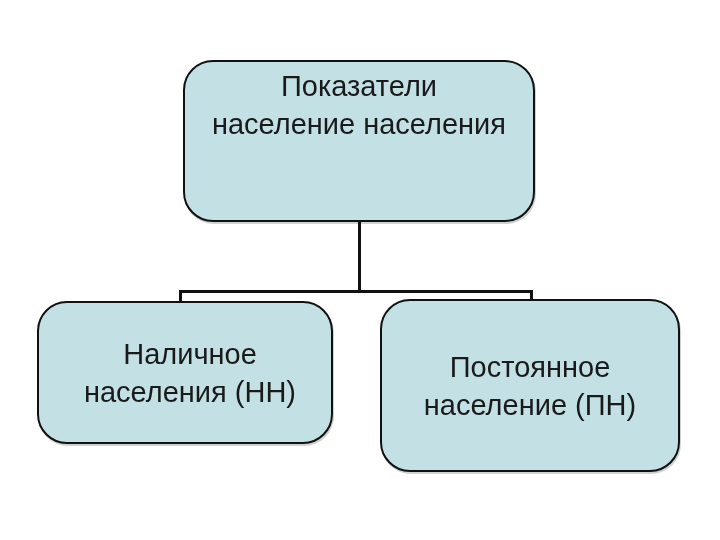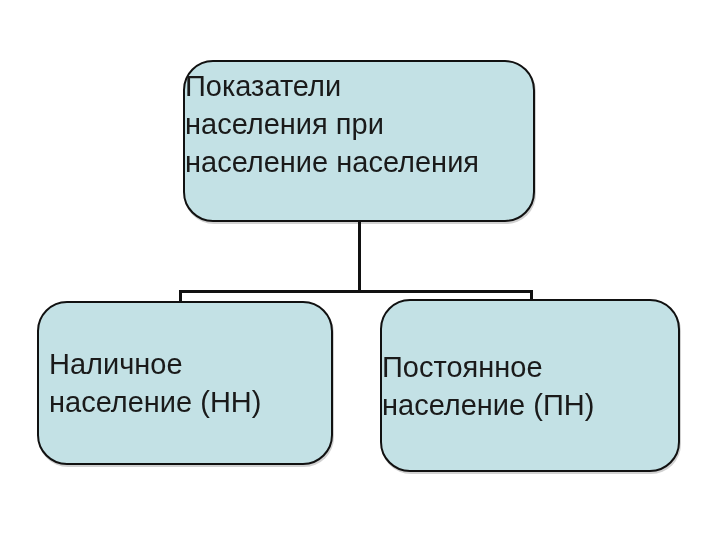--- a/index.html
+++ b/index.html
@@ -21,41 +21,41 @@
     width: 720px;
     height: 540px;
     background: var(--bg);
   }
   .node {
     position: absolute;
     background: var(--node-fill);
     border: 2px solid var(--node-border);
     border-radius: 30px;
     color: var(--text);
-    text-align: left;
+    text-align: center;
     display: flex;
     flex-direction: column;
     justify-content: center;
     font-size: 29px;
     line-height: 38px;
     box-shadow: 1px 2px 0 rgba(0,0,0,0.18);
   }
   .node-root {
     left: 183px;
     top: 60px;
     width: 352px;
     height: 162px;
     justify-content: flex-start;
     padding-top: 5px;
   }
   .node-left {
     left: 37px;
     top: 301px;
     width: 296px;
-    height: 164px;
+    height: 143px;
     padding-left: 10px;
   }
   .node-right {
     left: 380px;
     top: 299px;
     width: 300px;
     height: 173px;
   }
   .connector {
     position: absolute;
@@ -67,32 +67,31 @@
   .conn-right-drop  { left: 530px; top: 290px; width: 3px;  height: 13px; }
   .line-text { width: 100%; }
 </style>
 </head>
 <body>
 
 <div class="canvas">
 
   <div class="node node-root">
     <div class="line-text">Показатели</div>
-    <div class="line-text">населения при</div>
     <div class="line-text">население населения</div>
   </div>
 
   <div class="connector conn-root-stem"></div>
   <div class="connector conn-crossbar"></div>
   <div class="connector conn-left-drop"></div>
   <div class="connector conn-right-drop"></div>
 
   <div class="node node-left">
     <div class="line-text">Наличное</div>
-    <div class="line-text">население (НН)</div>
+    <div class="line-text">населения (НН)</div>
   </div>
 
   <div class="node node-right">
     <div class="line-text">Постоянное</div>
     <div class="line-text">население (ПН)</div>
   </div>
 
 </div>
 
 </body></html>

